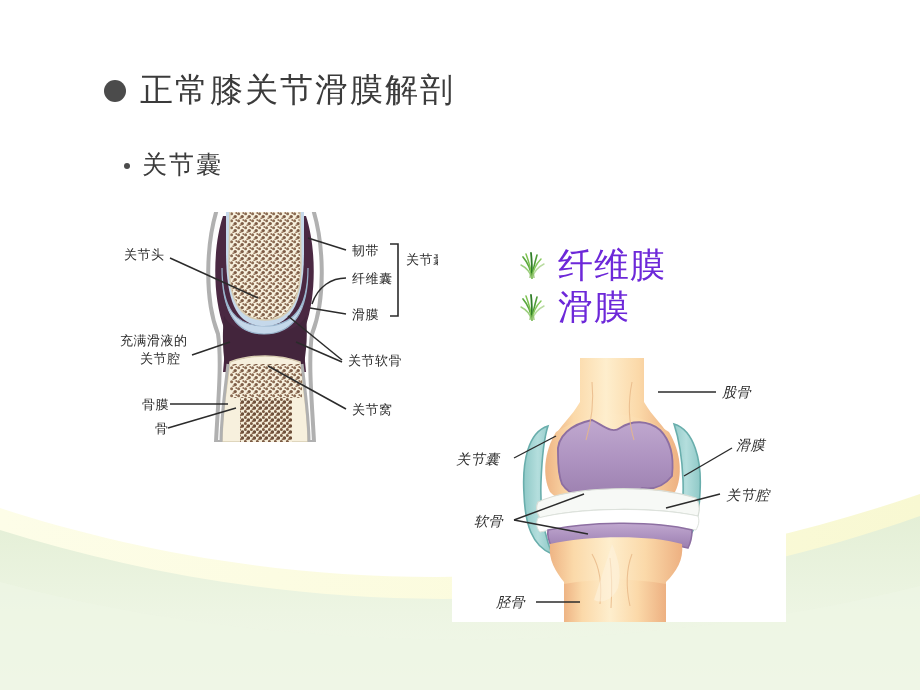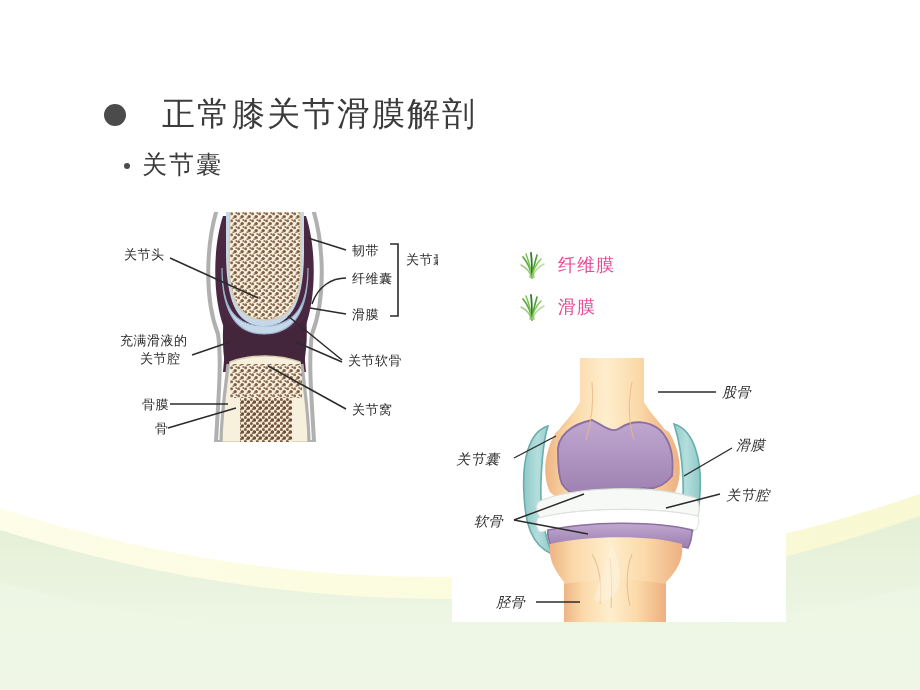--- a/index.html
+++ b/index.html
@@ -9,34 +9,34 @@
     font-family:"Liberation Sans","DejaVu Sans",sans-serif;
     position:relative;
   }
   #slide{position:absolute;inset:0;background:#ffffff;overflow:hidden;}
 
   
   .deco{position:absolute;left:0;width:920px;pointer-events:none;}
   .deco-band{bottom:0;height:200px;}
 
   
-  .title-row{position:absolute;left:104px;top:74px;display:flex;align-items:center;gap:36px;margin-top:24px;}
+  .title-row{position:absolute;left:104px;top:74px;display:flex;align-items:center;gap:14px;}
   .title-bullet{width:22px;height:22px;border-radius:50%;background:#4b4b4b;flex:none;}
   .title-text{font-size:33px;color:#3b3b3b;letter-spacing:2px;line-height:1;
               font-family:"Liberation Serif","DejaVu Serif",serif;white-space:nowrap;}
 
   .sub-row{position:absolute;left:124px;top:152px;display:flex;align-items:center;gap:12px;}
   .sub-bullet{width:6px;height:6px;border-radius:50%;background:#4b4b4b;flex:none;margin-top:2px;}
   .sub-text{font-size:25px;color:#3b3b3b;letter-spacing:2px;line-height:1;
             font-family:"Liberation Serif","DejaVu Serif",serif;white-space:nowrap;}
 
   
   .legend{position:absolute;left:518px;top:244px;}
   .legend-item{display:flex;align-items:center;gap:12px;height:42px;}
-  .legend-label{font-size:18px;color:#ec4899;letter-spacing:1px;
+  .legend-label{font-size:35px;color:#6d28d9;letter-spacing:1px;
                 font-family:Liberation Mono, monospace;white-space:nowrap;}
   .grass{width:28px;height:28px;flex:none;display:block;}
 
   
   .figure{position:absolute;background:#ffffff;}
   #fig-left{left:118px;top:212px;width:320px;height:230px;}
   #fig-right{left:452px;top:358px;width:334px;height:264px;font-style:italic;}
   .figure svg{display:block;width:100%;height:100%;}
 
   .lbl{font-family:"Liberation Serif","DejaVu Serif",serif;fill:#2b2b2b;}

